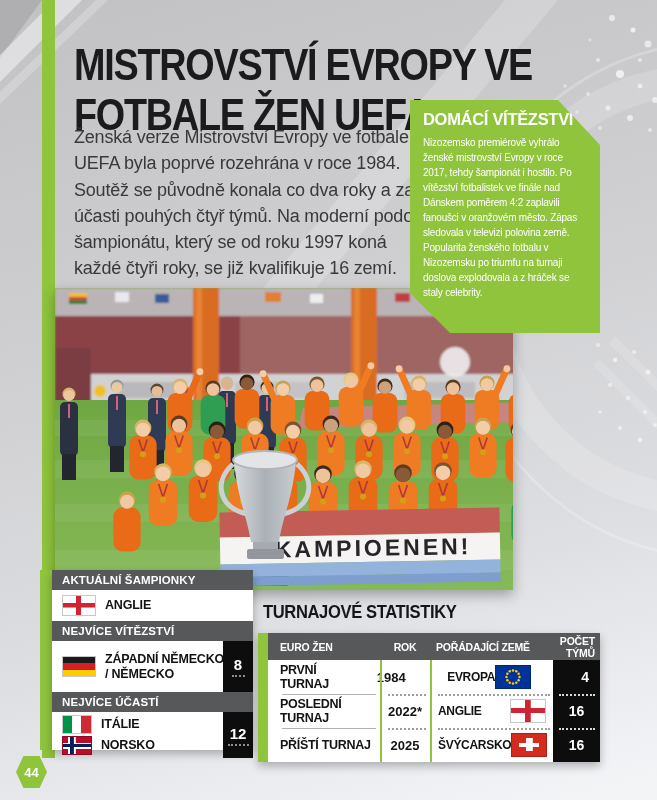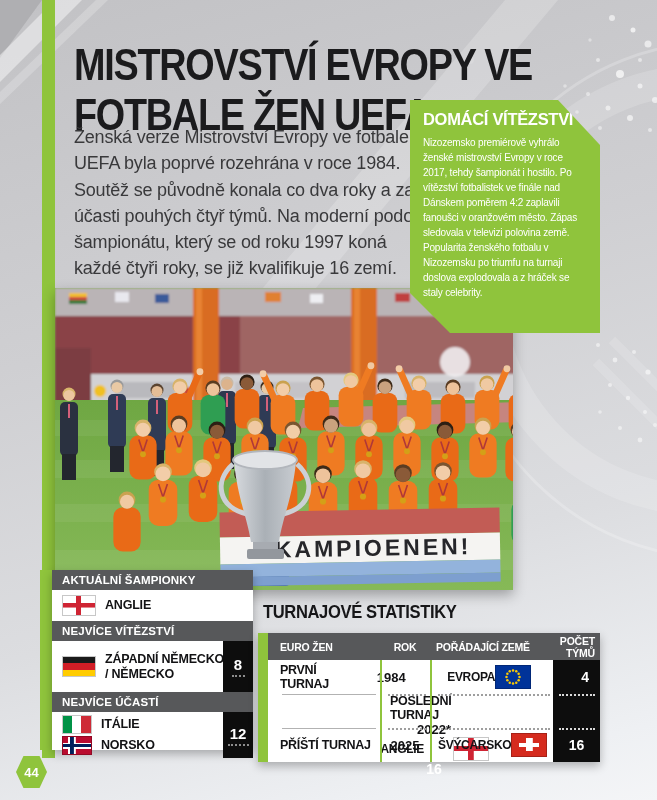--- a/index.html
+++ b/index.html
@@ -79,21 +79,21 @@
     color:#fff;font-size:10.5px;font-weight:700;letter-spacing:-.2px;font-stretch:condensed;}
   .st-header .h1{width:112px;padding-left:12px;box-sizing:border-box;}
   .st-header .h2{width:50px;text-align:center;}
   .st-header .h3{width:110px;padding-left:6px;box-sizing:border-box;}
   .st-header .h4{flex:1;text-align:right;padding-right:5px;}
   .st-body{position:absolute;left:10px;top:27px;right:0;bottom:0;background:#fff;}
   .black-col{position:absolute;right:0;top:0;width:47px;height:100%;background:#0d0d0d;}
   .vdiv{position:absolute;top:0;bottom:0;width:2px;background:var(--green,#8fc43c);}
   .vdiv.d1{left:112px;} .vdiv.d2{left:162px;}
   .st-row{position:absolute;left:0;right:0;height:34px;display:flex;align-items:center;}
-  .st-row.r0{top:0;gap:32px;} .st-row.r1{top:34px;flex-direction:column;} .st-row.r2{top:68px;}
+  .st-row.r0{top:0;gap:32px;} .st-row.r1{top:34px;} .st-row.r2{top:68px;}
   .c-label{width:112px;padding-left:12px;box-sizing:border-box;font-size:12.5px;font-weight:700;color:#131315;letter-spacing:-.3px;font-stretch:condensed;}
   .c-year{width:50px;text-align:center;font-size:13px;font-weight:700;color:#131315;}
   .c-country{width:123px;display:flex;align-items:center;box-sizing:border-box;padding-left:8px;}
   .c-country .cname{flex:1;font-size:12px;font-weight:700;color:#131315;letter-spacing:-.3px;font-stretch:condensed;}
   .c-country .flag{margin-right:7px;}
   .c-teams{width:47px;text-align:center;color:#fff;font-size:14px;font-weight:700;}
   .hsep{position:absolute;height:0;}
   .sep-label{left:14px;width:94px;border-top:1px solid #b2b2b2;}
   .sep-year{left:120px;width:38px;border-top:2px dotted #9e9e9e;}
   .sep-country{left:170px;width:112px;border-top:2px dotted #9e9e9e;}

